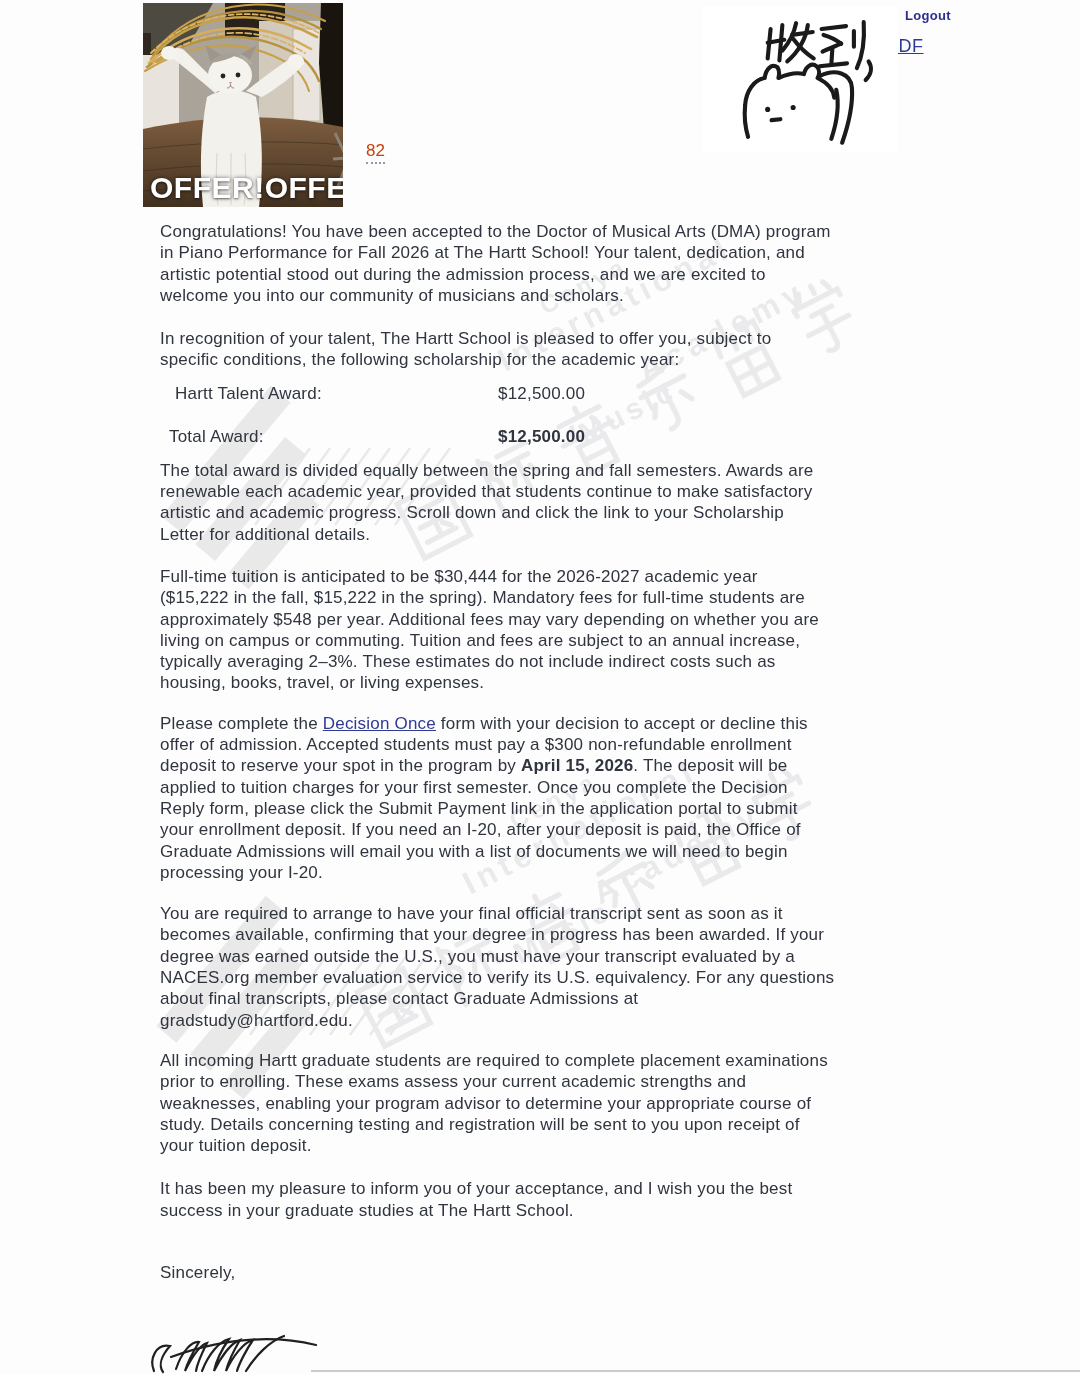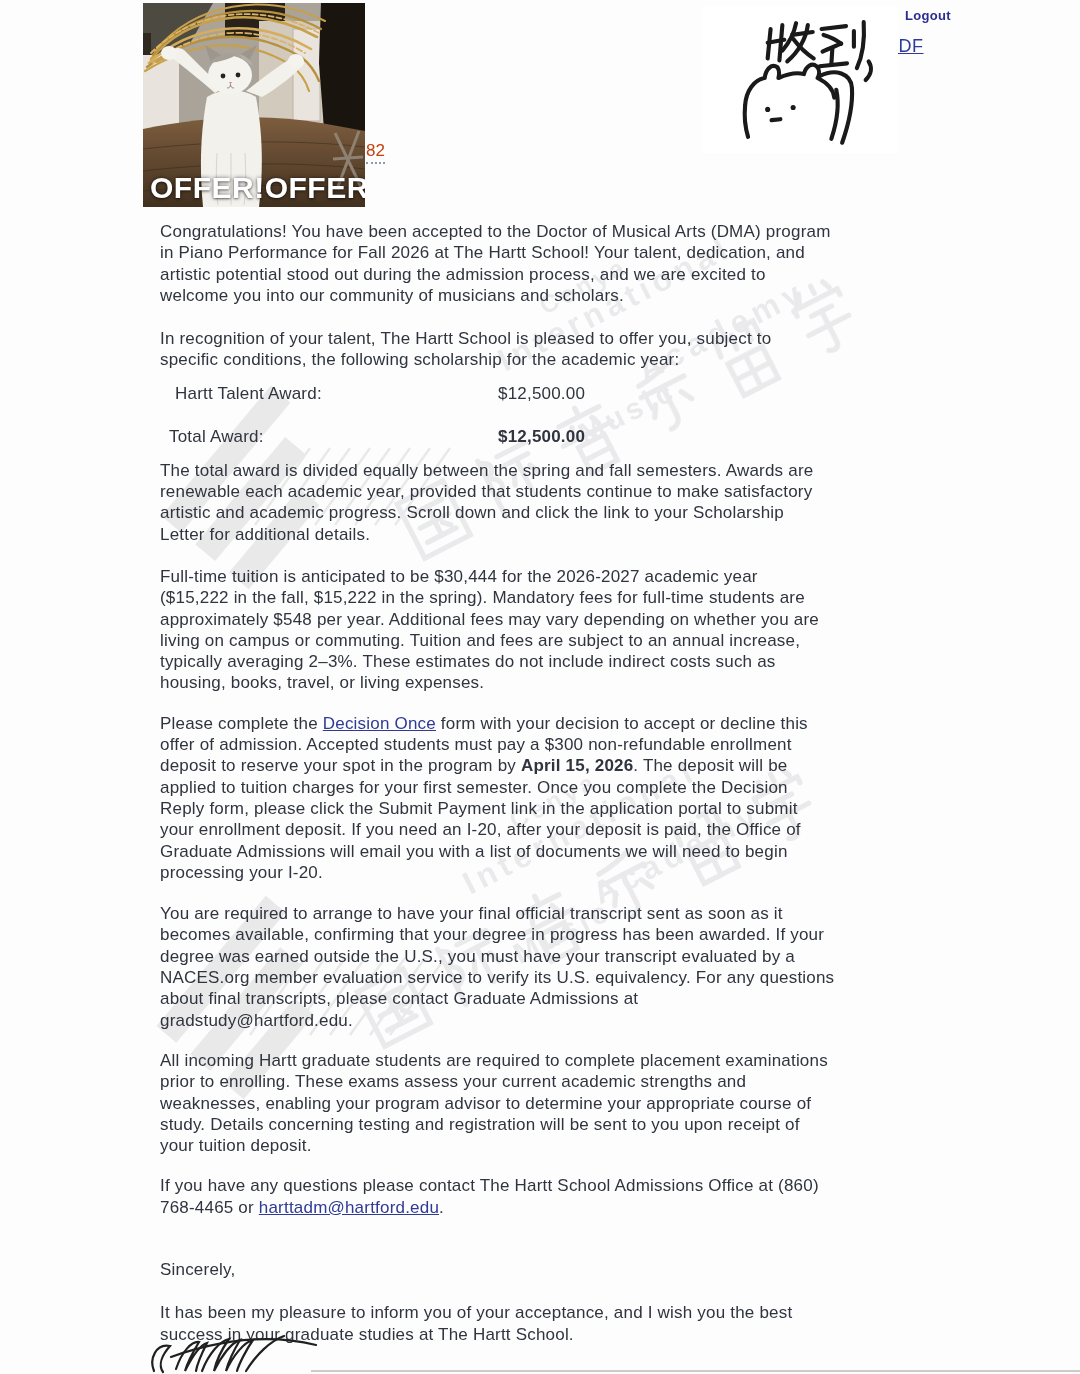--- a/index.html
+++ b/index.html
@@ -14,21 +14,21 @@
   .logout{position:absolute;left:905px;top:8px;z-index:4;font-size:13px;font-weight:700;
           letter-spacing:.3px;color:#2b2e90;text-decoration:none;}
   .pdf{position:absolute;left:886px;top:36px;z-index:2;font-size:18px;letter-spacing:.5px;
        color:#2c3a99;text-decoration:underline;}
 
   
   .idfrag{position:absolute;left:366px;top:141px;z-index:1;font-size:17px;color:#c2410c;
           border-bottom:2px dotted #8f99a8;padding-bottom:1px;text-decoration:none;}
 
   
-  .meme{position:absolute;left:143px;top:3px;width:222px;height:204px;z-index:3;overflow:hidden;}
+  .meme{position:absolute;left:143px;top:3px;width:200px;height:204px;z-index:3;overflow:hidden;}
   .meme svg{position:absolute;inset:0;}
   .meme-caption{position:absolute;left:0;right:0;bottom:2px;display:flex;justify-content:space-between;
     padding:0 7px;color:#fff;font-size:30px;font-weight:800;letter-spacing:.5px;
     text-shadow:0 0 4px rgba(0,0,0,.55),0 1px 2px rgba(0,0,0,.4);}
 
   
   .doodle{position:absolute;left:702px;top:6px;width:196px;height:147px;background:#ffffff;z-index:3;}
 
   
   .letter{position:absolute;left:160px;top:221px;width:795px;z-index:2;}
@@ -307,26 +307,24 @@
 degree was earned outside the U.S., you must have your transcript evaluated by a
 NACES.org member evaluation service to verify its U.S. equivalency. For any questions
 about final transcripts, please contact Graduate Admissions at
 gradstudy@hartford.edu.</p>
     <p class="para mt19">All incoming Hartt graduate students are required to complete placement examinations
 prior to enrolling. These exams assess your current academic strengths and
 weaknesses, enabling your program advisor to determine your appropriate course of
 study. Details concerning testing and registration will be sent to you upon receipt of
 your tuition deposit.</p>
 
-    <p class="para mt19"><span>If you have any questions please contact The Hartt School Admissions Office at (860)
-768-4465 or </span><a href="#" class="inline-link">harttadm@hartford.edu</a><span>.</span></p>
-
-    <p class="para mt41">Sincerely,</p>
+
     <p class="para mt22">It has been my pleasure to inform you of your acceptance, and I wish you the best
 success in your graduate studies at The Hartt School.</p>
+    <p class="para mt41">Sincerely,</p>
   </div>
 
   <svg class="signature" width="200" height="41" viewBox="0 0 200 41">
     <g fill="none" stroke="#202020" stroke-width="2.2" stroke-linecap="round">
       <path d="M8,38 C3,26 10,10 24,13 C16,22 12,32 17,39"></path>
       <path d="M30,36 C36,18 46,8 53,9 C47,19 41,31 39,38 C45,26 54,12 61,10 C56,20 51,31 50,38"></path>
       <path d="M56,38 C63,20 74,8 83,6 C76,16 70,29 68,38 C75,24 85,10 94,7 C88,17 82,30 80,38 C87,23 98,9 107,7 C100,17 93,31 91,38"></path>
       <path d="M100,38 C110,22 124,8 138,3"></path>
       <path d="M25,24 C70,8 120,0 170,12"></path>
     </g>

